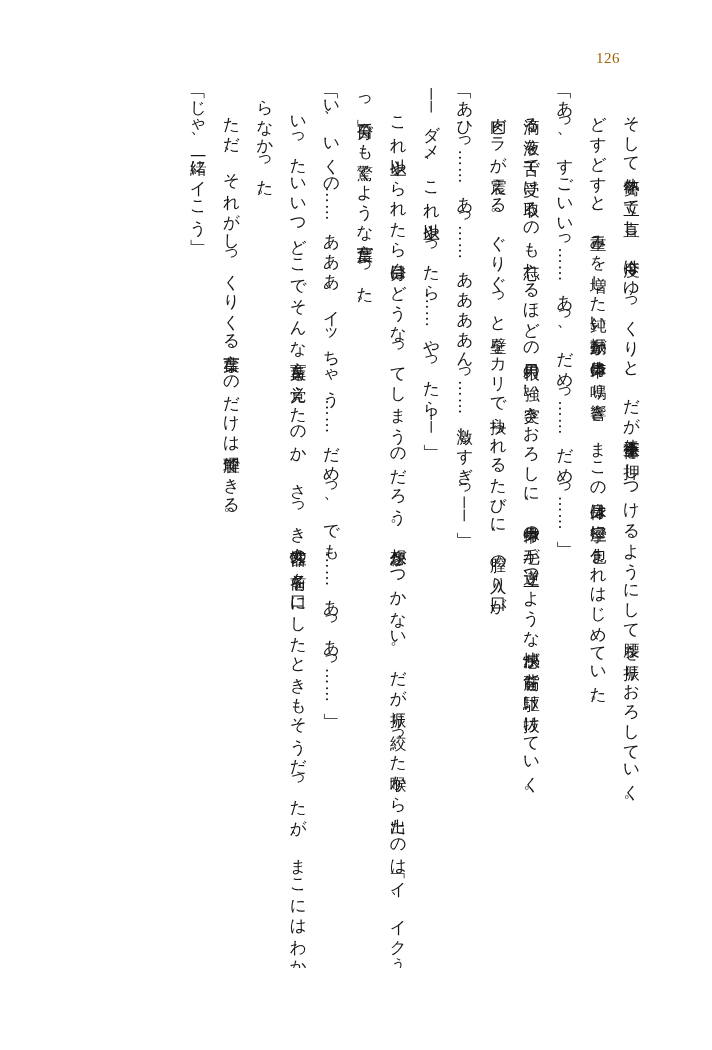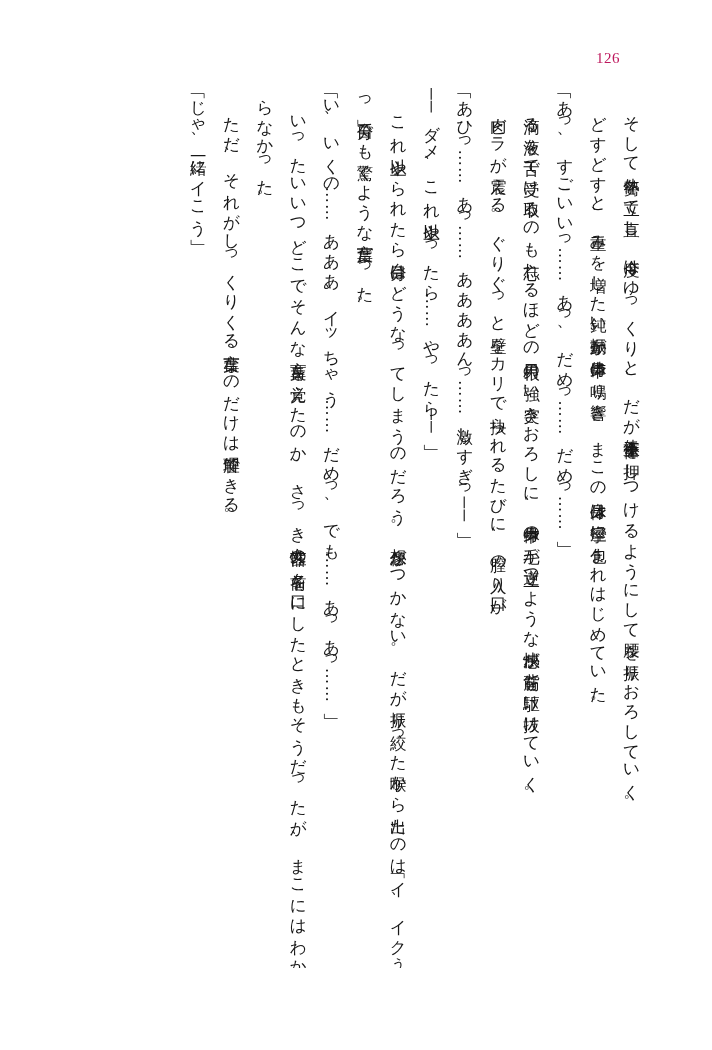--- a/index.html
+++ b/index.html
@@ -23,21 +23,21 @@
     box-sizing: border-box;
   }
 
   
   #page-number {
     position: absolute;
     top: 50px;
     right: 92px;
     font-size: 15px;
     font-family: "Liberation Serif", "DejaVu Serif", serif;
-    color: #be185d;
+    color: #a16207;
     letter-spacing: 0.5px;
   }
 
   
   #text-block {
     position: absolute;
     top: 88px;
     left: 64px;
     right: 64px;
     height: 880px;

